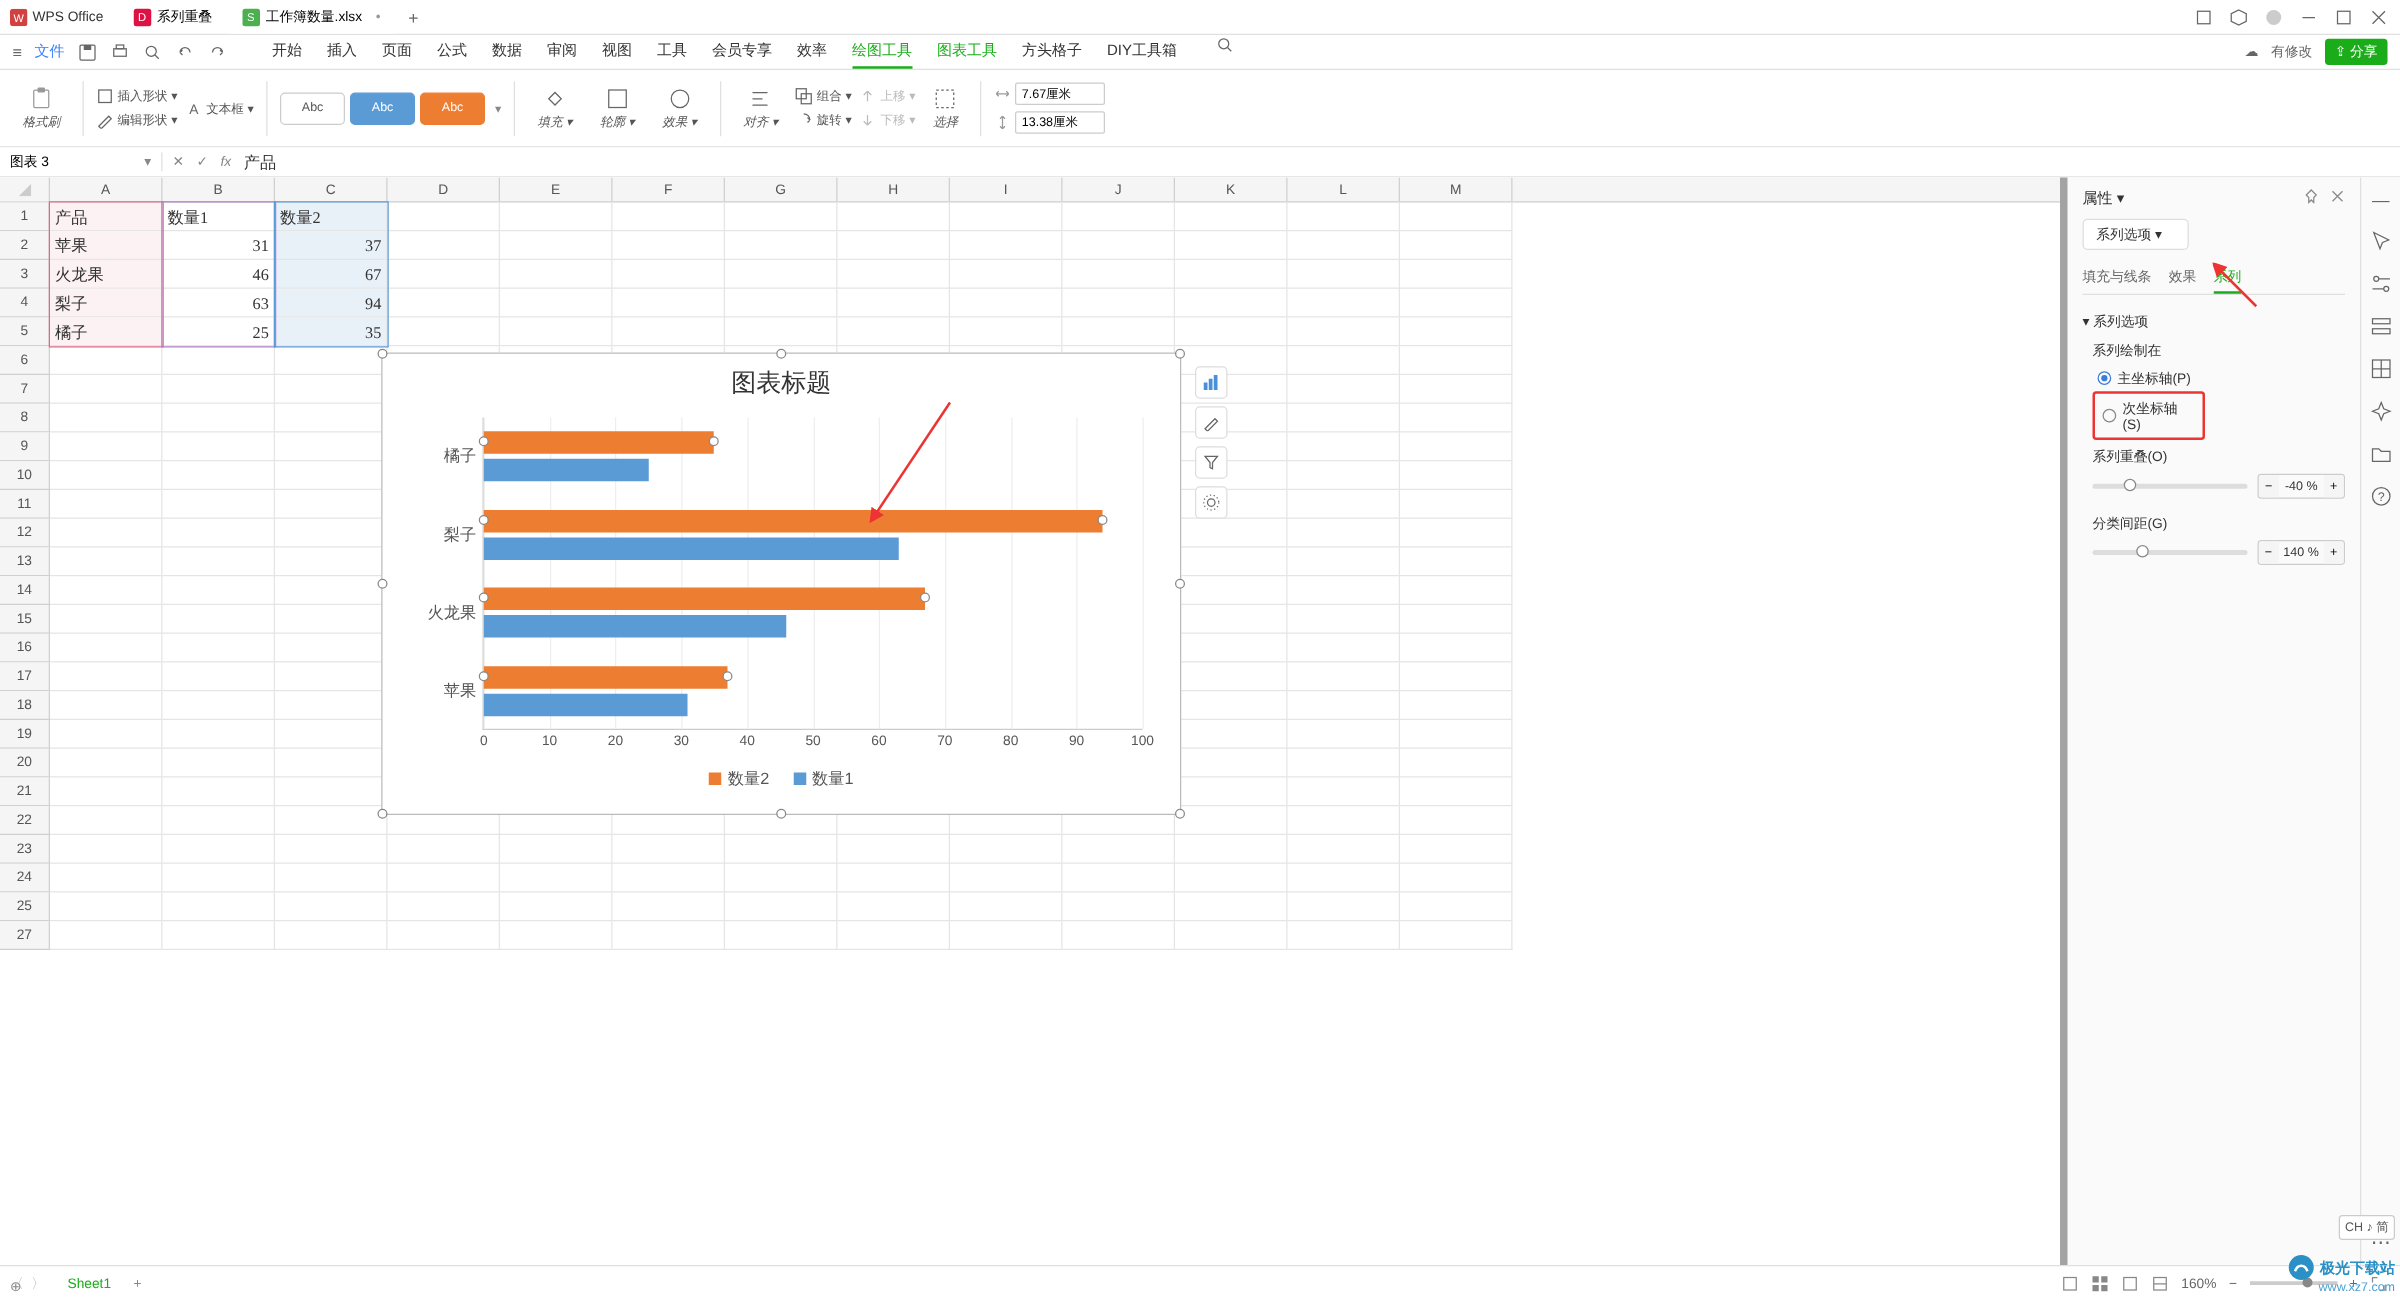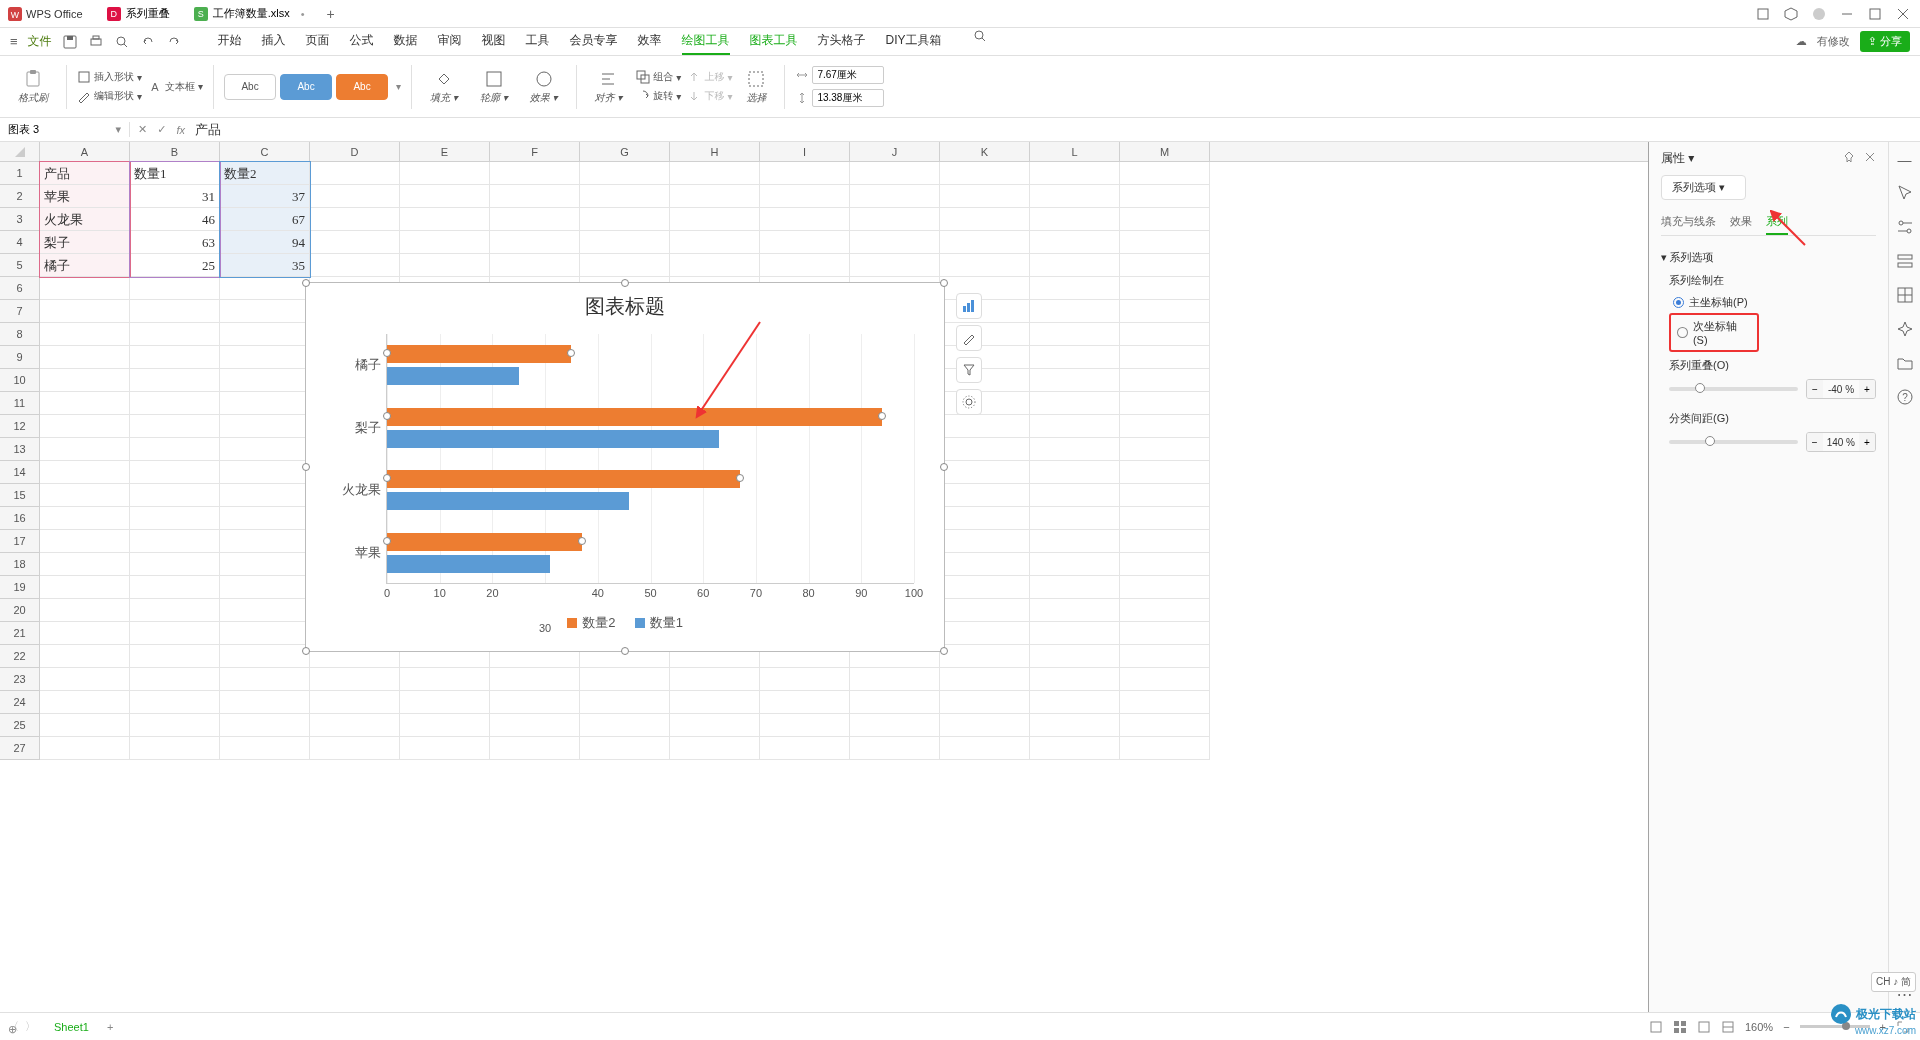--- a/index.html
+++ b/index.html
@@ -14,21 +14,21 @@
 .tab.active { background: #fff; }
 .tab-icon { width: 14px; height: 14px; background: #d14; border-radius: 2px; display: inline-flex; align-items: center; justify-content: center; color: #fff; font-size: 9px; }
 .tab-icon.green { background: #4caf50; }
 .tab-add { padding: 4px 8px; font-size: 14px; color: #666; cursor: pointer; }
 .titlebar-right { margin-left: auto; display: flex; align-items: center; gap: 14px; padding-right: 10px; color: #666; font-size: 12px; }
 .win-btn { width: 14px; height: 14px; cursor: pointer; }
 
 
 .menubar { height: 28px; background: #fff; display: flex; align-items: center; padding: 0 10px; border-bottom: 1px solid #e0e0e0; gap: 6px; }
 .menu-left { display: flex; align-items: center; gap: 10px; }
-.menu-file { font-size: 12px; color: #4d7c0f; display: flex; align-items: center; gap: 4px; }
+.menu-file { font-size: 12px; color: #3b82f6; display: flex; align-items: center; gap: 4px; }
 .qt-icon { width: 16px; height: 16px; color: #666; cursor: pointer; }
 .menu-tabs { display: flex; gap: 20px; margin-left: 30px; font-size: 12px; color: #333; }
 .menu-tab { padding: 4px 0; cursor: pointer; }
 .menu-tab.active { color: #1aad19; border-bottom: 2px solid #1aad19; }
 .menu-right { margin-left: auto; display: flex; align-items: center; gap: 10px; font-size: 11px; color: #666; }
 .share-btn { background: #1aad19; color: #fff; padding: 3px 8px; border-radius: 3px; font-size: 11px; }
 
 
 .ribbon { height: 62px; background: #fff; display: flex; align-items: center; padding: 0 10px; border-bottom: 1px solid #e0e0e0; gap: 6px; }
 .ribbon-group { display: flex; flex-direction: column; align-items: center; justify-content: center; padding: 0 8px; height: 56px; gap: 2px; font-size: 10px; color: #555; position: relative; }
@@ -80,21 +80,21 @@
 .legend { text-align: center; padding: 30px 0 8px; font-size: 13px; color: #555; font-family: SimSun, serif; }
 .leg-item { display: inline-flex; align-items: center; gap: 5px; margin: 0 8px; }
 .leg-sw { width: 10px; height: 10px; }
 .chart-side-btns { position: absolute; right: -38px; top: 10px; display: flex; flex-direction: column; gap: 6px; }
 .side-btn { width: 26px; height: 26px; background: #fff; border: 1px solid #ddd; border-radius: 4px; display: flex; align-items: center; justify-content: center; color: #666; font-size: 13px; cursor: pointer; }
 
 
 .arrow { position: absolute; pointer-events: none; }
 
 
-.rpanel { width: 240px; border-left: 1px solid #a3a3a3; background: #fafafa; padding: 8px 12px 0; font-size: 12px; color: #333; }
+.rpanel { width: 240px; border-left: 6px solid #a3a3a3; background: #fafafa; padding: 8px 12px 0; font-size: 12px; color: #333; }
 .rpanel-hdr { display: flex; align-items: center; justify-content: space-between; padding-bottom: 8px; }
 .rpanel-sel { border: 1px solid #ddd; background: #fff; border-radius: 4px; padding: 4px 20px 4px 10px; font-size: 11px; display: inline-block; margin-bottom: 10px; }
 .rpanel-tabs { display: flex; gap: 14px; border-bottom: 1px solid #e0e0e0; margin-bottom: 10px; font-size: 11px; }
 .rpanel-tab { padding: 4px 0; color: #666; cursor: pointer; }
 .rpanel-tab.active { color: #1aad19; border-bottom: 2px solid #1aad19; }
 .rpanel-section-title { font-size: 11px; color: #333; padding: 4px 0; font-weight: 500; }
 .rpanel-subtitle { font-size: 11px; color: #333; padding: 4px 0 4px 8px; }
 .radio-row { display: flex; align-items: center; gap: 5px; padding: 3px 0 3px 12px; font-size: 11px; }
 .radio-row.boxed { border: 2px solid #e33; border-radius: 3px; padding: 4px 6px; margin-left: 8px; width: 90px; }
 .radio { width: 11px; height: 11px; border: 1px solid #888; border-radius: 50%; display: inline-flex; align-items: center; justify-content: center; }
@@ -807,21 +807,21 @@
             <div class="y-label" style="top: 218.75px;">苹果</div>
             <div class="bar orange" style="top: 198.75px; width: 37%;"></div>
             <div class="chart-handle" style="left: -4px; top: 202.75px;"></div>
             <div class="chart-handle" style="left: calc(37% - 4px); top: 202.75px;"></div>
             <div class="bar blue" style="top: 220.75px; width: 31%;"></div>
           </div>
         <div class="x-labels" id="x-labels">
             <div class="x-label" style="left: 0%;">0</div>
             <div class="x-label" style="left: 10%;">10</div>
             <div class="x-label" style="left: 20%;">20</div>
-            <div class="x-label" style="left: 30%; margin-top: 35px;">30</div>
+            <div class="x-label" style="left: 30%;">30</div>
             <div class="x-label" style="left: 40%;">40</div>
             <div class="x-label" style="left: 50%; text-align: center;">50</div>
             <div class="x-label" style="left: 60%;">60</div>
             <div class="x-label" style="left: 70%;">70</div>
             <div class="x-label" style="left: 80%;">80</div>
             <div class="x-label" style="left: 90%;">90</div>
             <div class="x-label" style="left: 100%;">100</div>
           </div>
       </div>
       <div class="legend">

